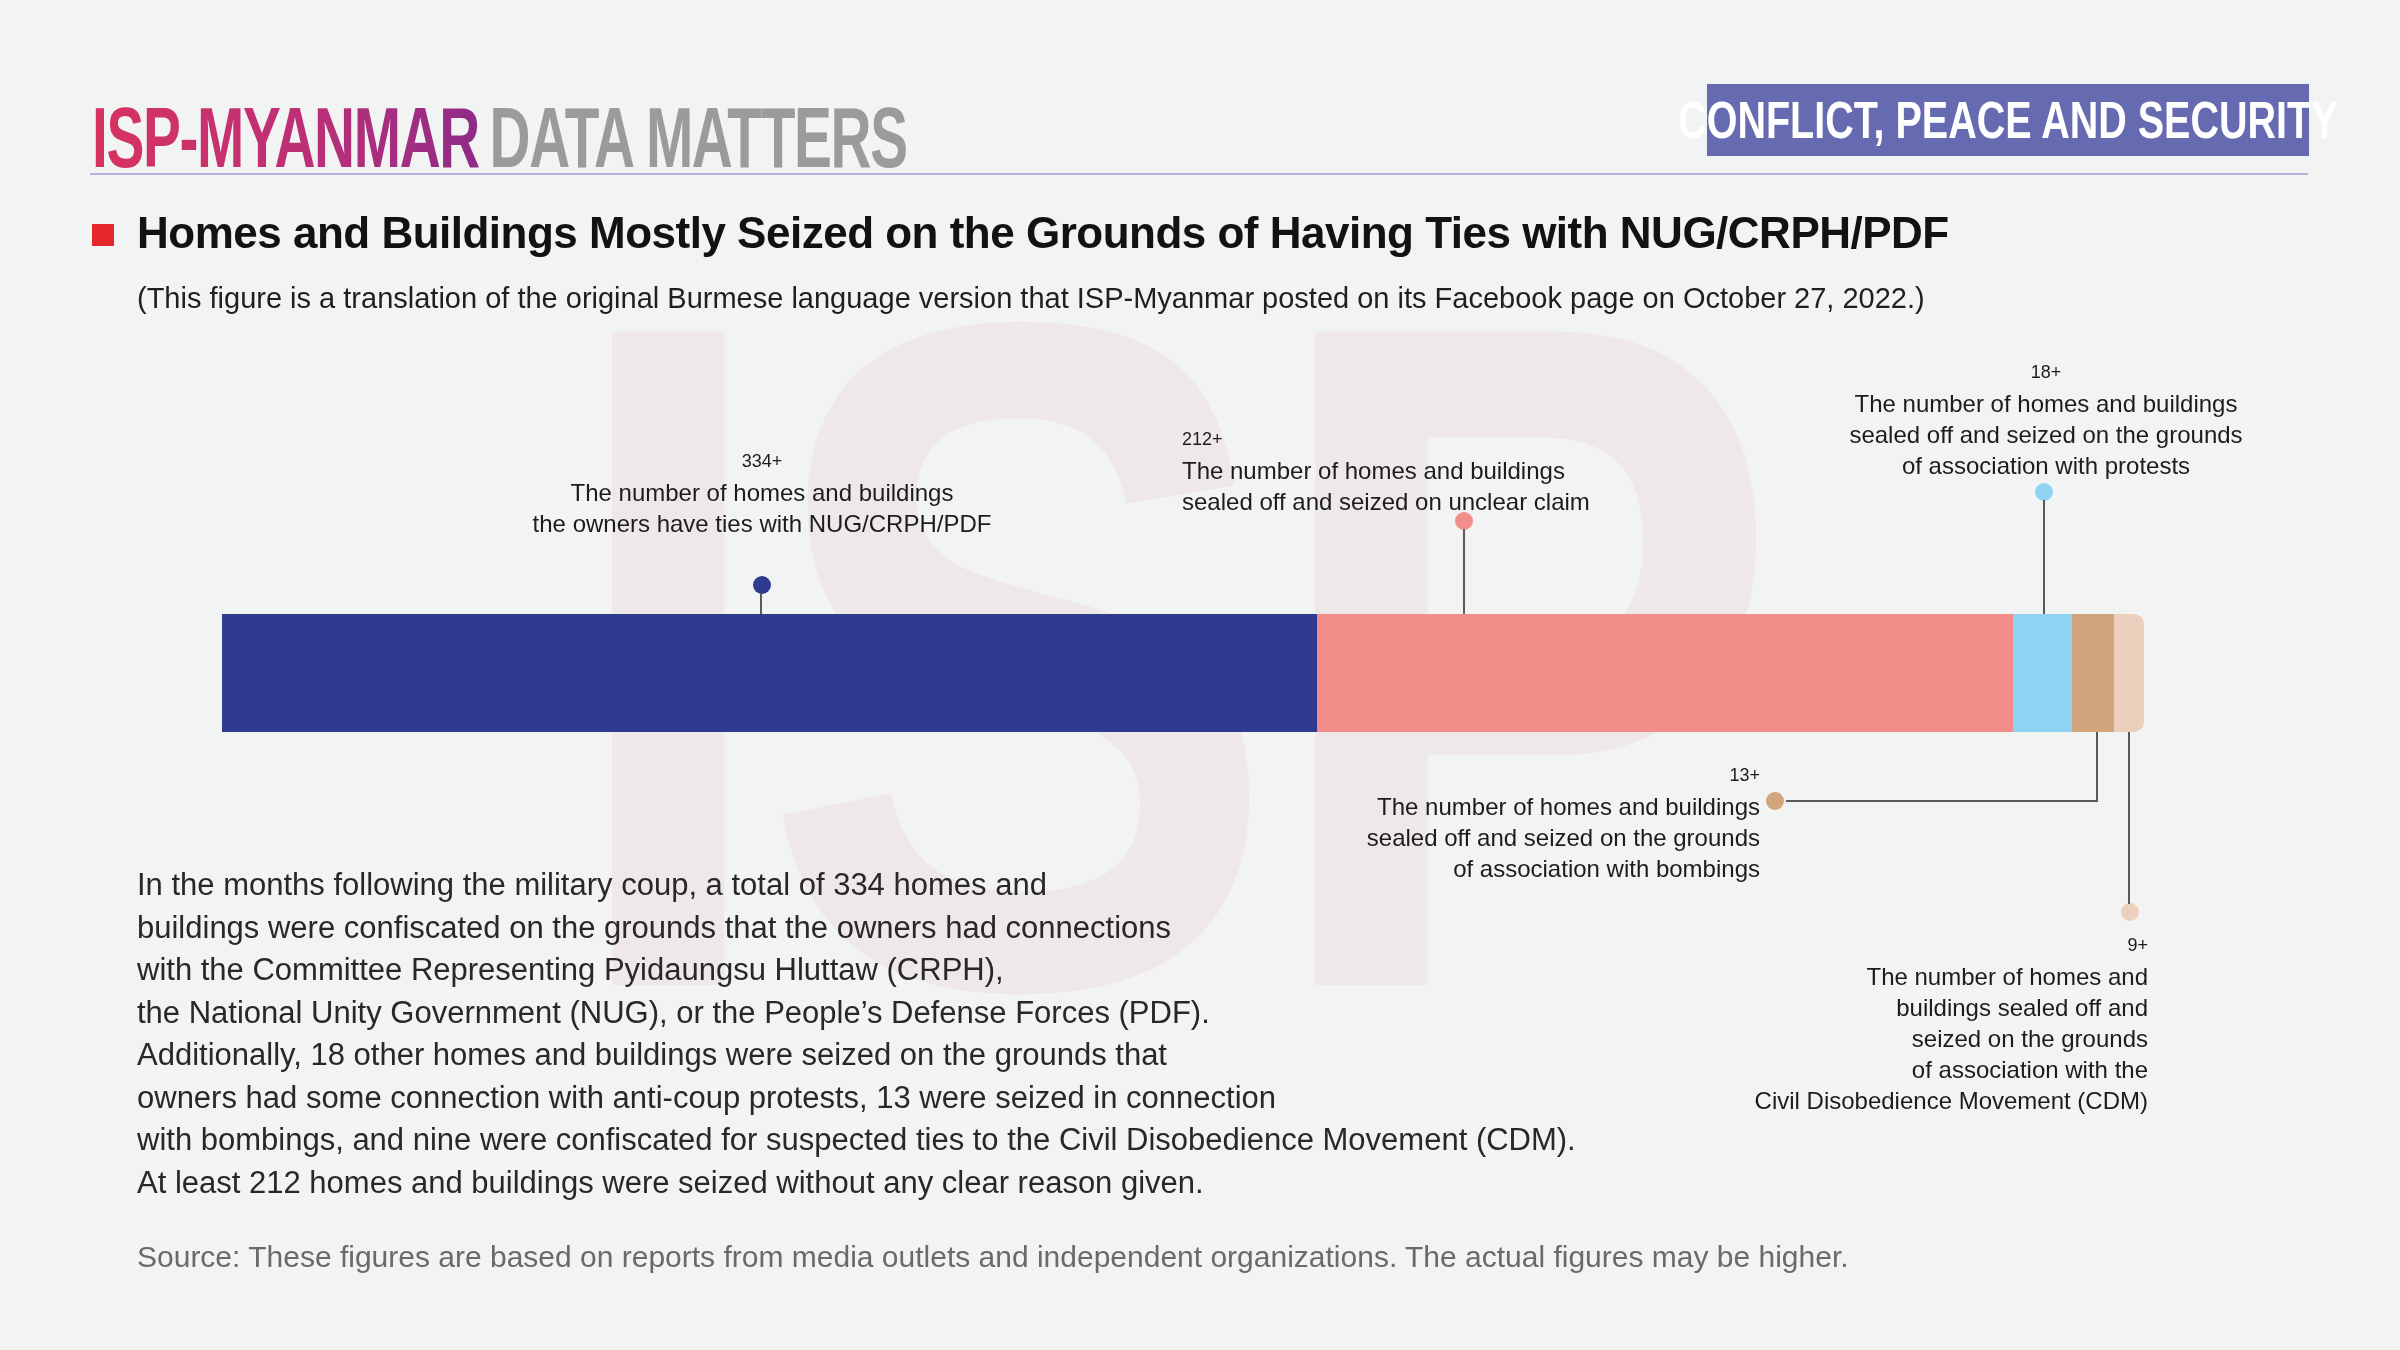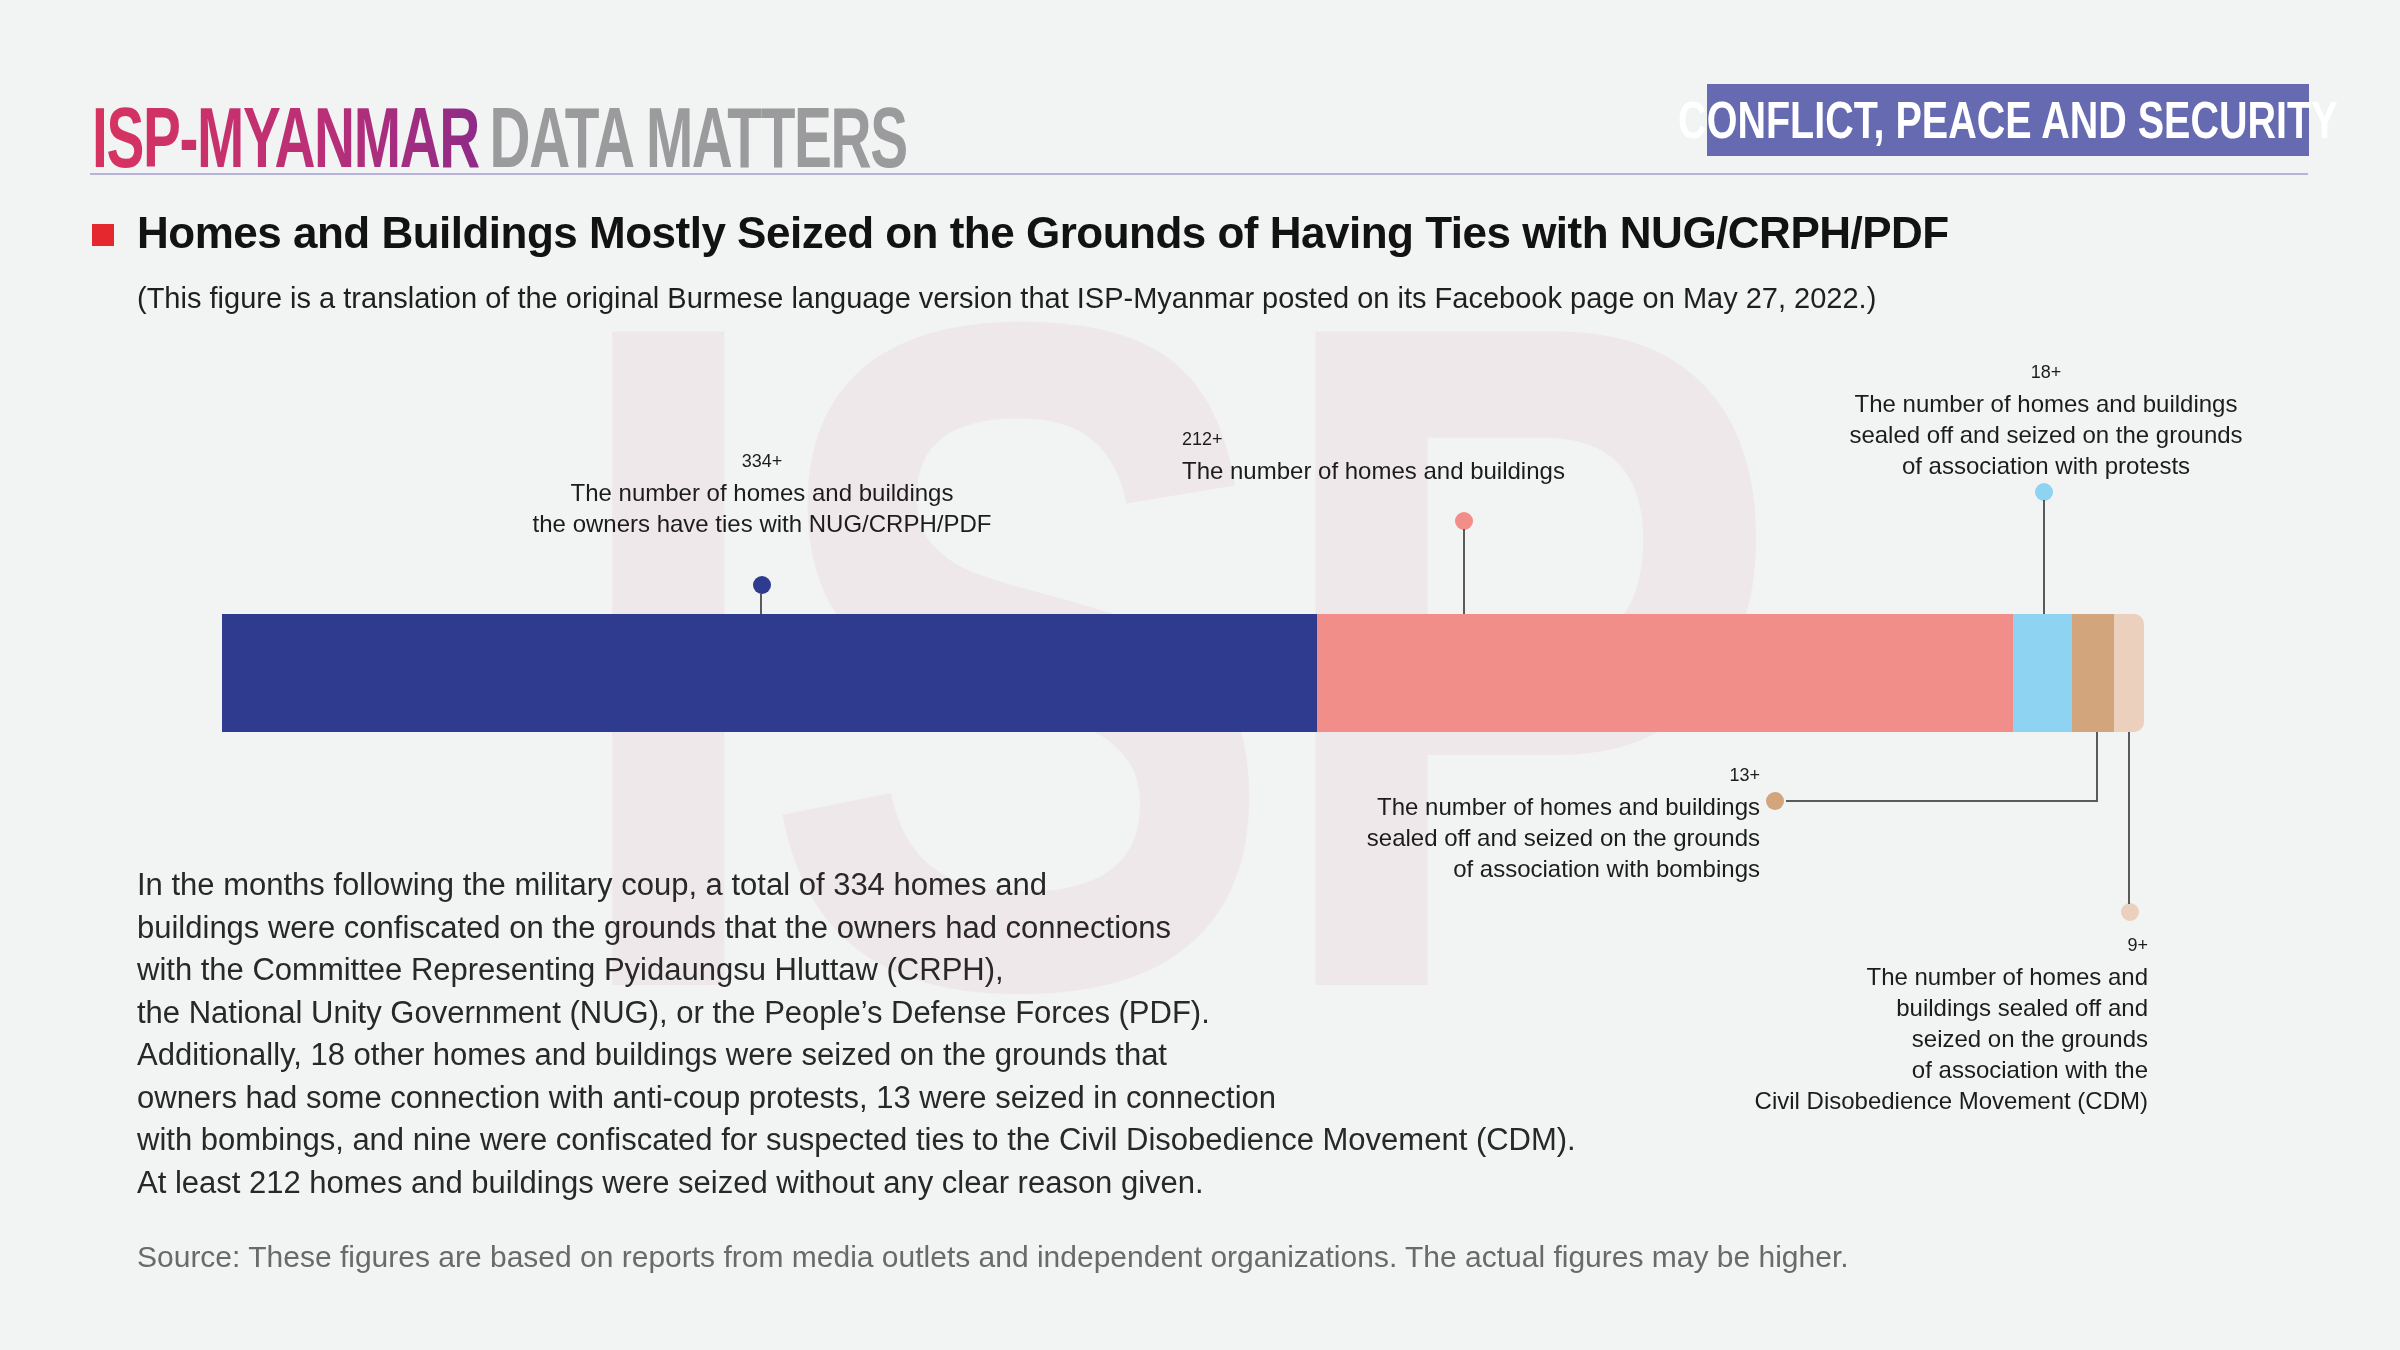--- a/index.html
+++ b/index.html
@@ -79,41 +79,42 @@
     <div class="logo">
       <span class="primary">ISP-MYANMAR</span><span class="secondary">DATA MATTERS</span>
     </div>
     <div class="header-rule"></div>
     <div class="badge">
       <span class="badge-text">CONFLICT, PEACE AND SECURITY</span>
     </div>
 
     <div class="title-bullet"></div>
     <div class="page-title">Homes and Buildings Mostly Seized on the Grounds of Having Ties with NUG/CRPH/PDF</div>
-    <div class="page-subtitle">(This figure is a translation of the original Burmese language version that ISP-Myanmar posted on its Facebook page on May 27, 2022.)</div>
+    <div class="page-subtitle">(This figure is a translation of the original Burmese language version that ISP-Myanmar posted on its Facebook page on October 27, 2022.)</div>
 
     <div class="bar">
         <div class="seg" style="flex-grow: 334; background: rgb(46, 59, 143);"></div>
         <div class="seg" style="flex-grow: 212; background: rgb(242, 142, 137);"></div>
         <div class="seg" style="flex-grow: 18; background: rgb(142, 211, 242);"></div>
         <div class="seg" style="flex-grow: 13; background: rgb(210, 165, 125);"></div>
         <div class="seg" style="flex-grow: 9; background: rgb(234, 208, 189);"></div>
       </div>
 
     <div class="ann ann1">
       <div class="val">334+</div>
       <div>The number of homes and buildings</div>
       <div>the owners have ties with NUG/CRPH/PDF</div>
     </div>
     <div class="dot dot1" style="background: rgb(46, 59, 143);"></div>
     <div class="lead lead1"></div>
 
     <div class="ann ann2">
       <div class="val">212+</div>
       <div>The number of homes and buildings</div>
+      <div>sealed off and seized on unclear claim</div>
     </div>
     <div class="dot dot2" style="background: rgb(242, 142, 137);"></div>
     <div class="lead lead2"></div>
 
     <div class="ann ann3">
       <div class="val">18+</div>
       <div>The number of homes and buildings</div>
       <div>sealed off and seized on the grounds</div>
       <div>of association with protests</div>
     </div>

